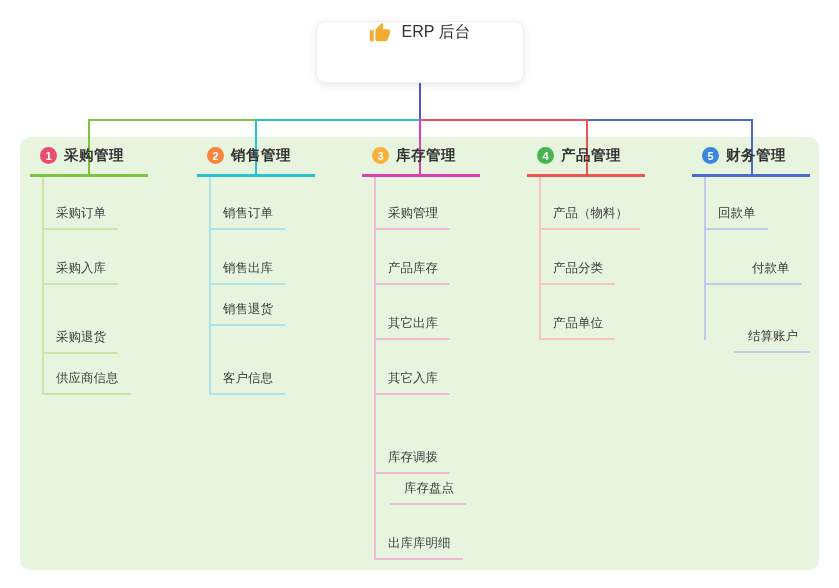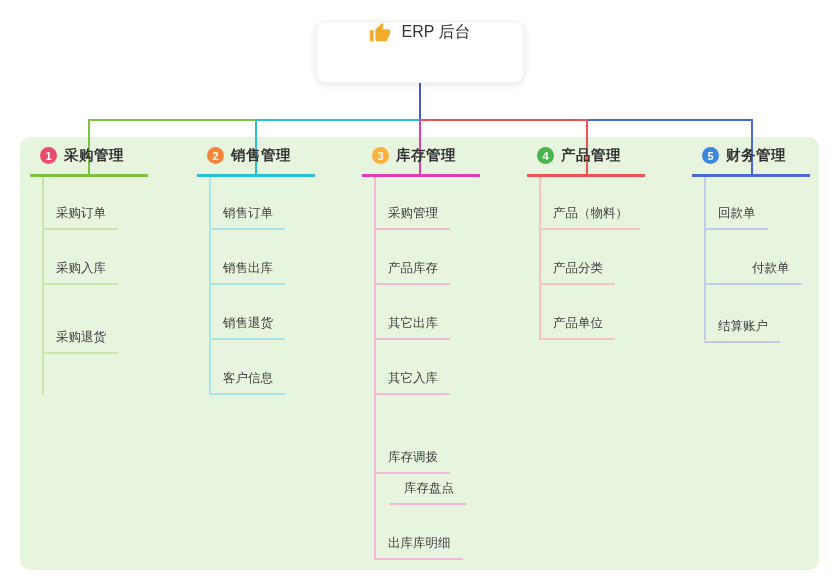--- a/index.html
+++ b/index.html
@@ -73,31 +73,32 @@
 
   <div class="branch" style="left: 30px; --main: #7dc242; --light: #c9e5a8; --badge: #ea4c6d;">
     <div class="btitle">
       <span class="badge">1</span>
       <span class="blabel">采购管理</span>
     </div>
     <div class="trunk" style="height:218px;"></div>
     <div class="child" style="top:205px;">采购订单</div>
     <div class="child" style="top:260px;">采购入库</div>
     <div class="child" style="top:329px;">采购退货</div>
+    <div class="child" style="top:370px;">供应商信息</div>
   </div>
 
   <div class="branch" style="left: 197px; --main: #29c0cf; --light: #abe3ea; --badge: #f9853c;">
     <div class="btitle">
       <span class="badge">2</span>
       <span class="blabel">销售管理</span>
     </div>
     <div class="trunk" style="height:218px;"></div>
     <div class="child" style="top:205px;">销售订单</div>
     <div class="child" style="top:260px;">销售出库</div>
-    <div class="child" style="top:315px;">销售退货</div>
+    <div class="child" style="top:301px;">销售退货</div>
     <div class="child" style="top:370px;">客户信息</div>
   </div>
 
   <div class="branch" style="left: 362px; --main: #dc3fb0; --light: #f2bcd9; --badge: #fbb03b;">
     <div class="btitle">
       <span class="badge">3</span>
       <span class="blabel">库存管理</span>
     </div>
     <div class="trunk" style="height:383px;"></div>
     <div class="child" style="top:205px;">采购管理</div>
@@ -121,16 +122,16 @@
   </div>
 
   <div class="branch" style="left: 692px; --main: #4a69d2; --light: #c0caec; --badge: #3b87e0;">
     <div class="btitle">
       <span class="badge">5</span>
       <span class="blabel">财务管理</span>
     </div>
     <div class="trunk" style="height:163px;"></div>
     <div class="child" style="top:205px;">回款单</div>
     <div class="child" style="top:260px;padding-left:48px;">付款单</div>
-    <div class="child" style="top:318px;">结算账户</div>
+    <div class="child" style="top:328px;margin-left:30px;">结算账户</div>
   </div>
 
 </div>
 
 </body></html>

